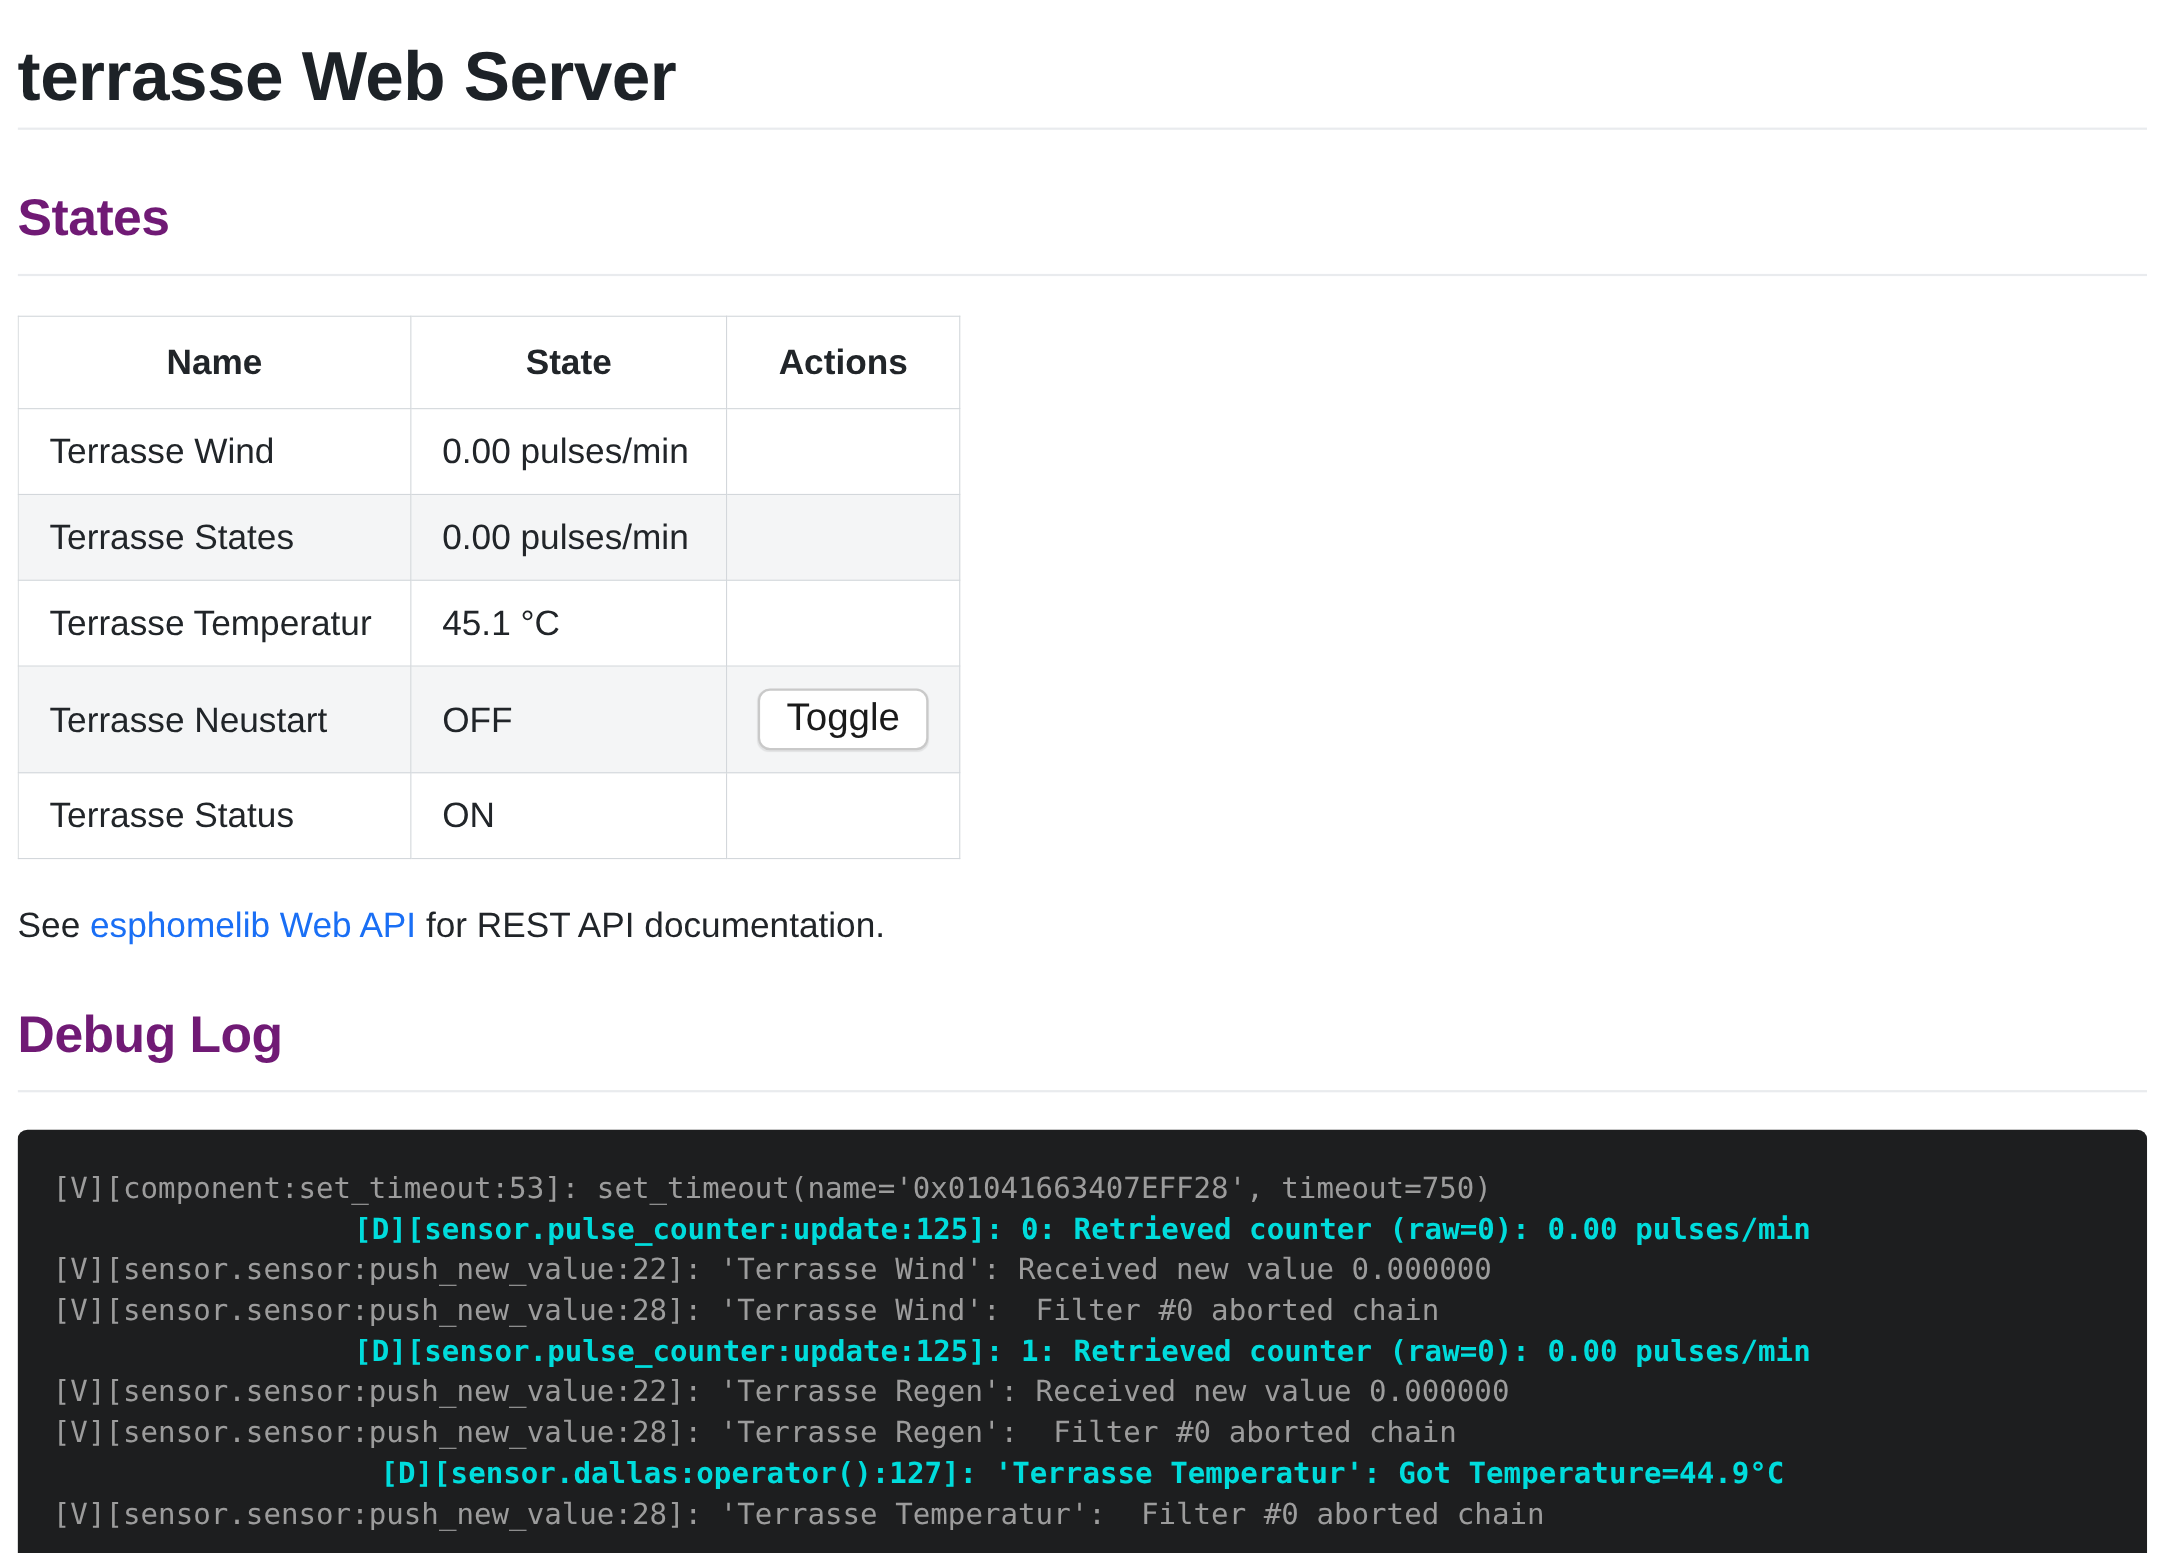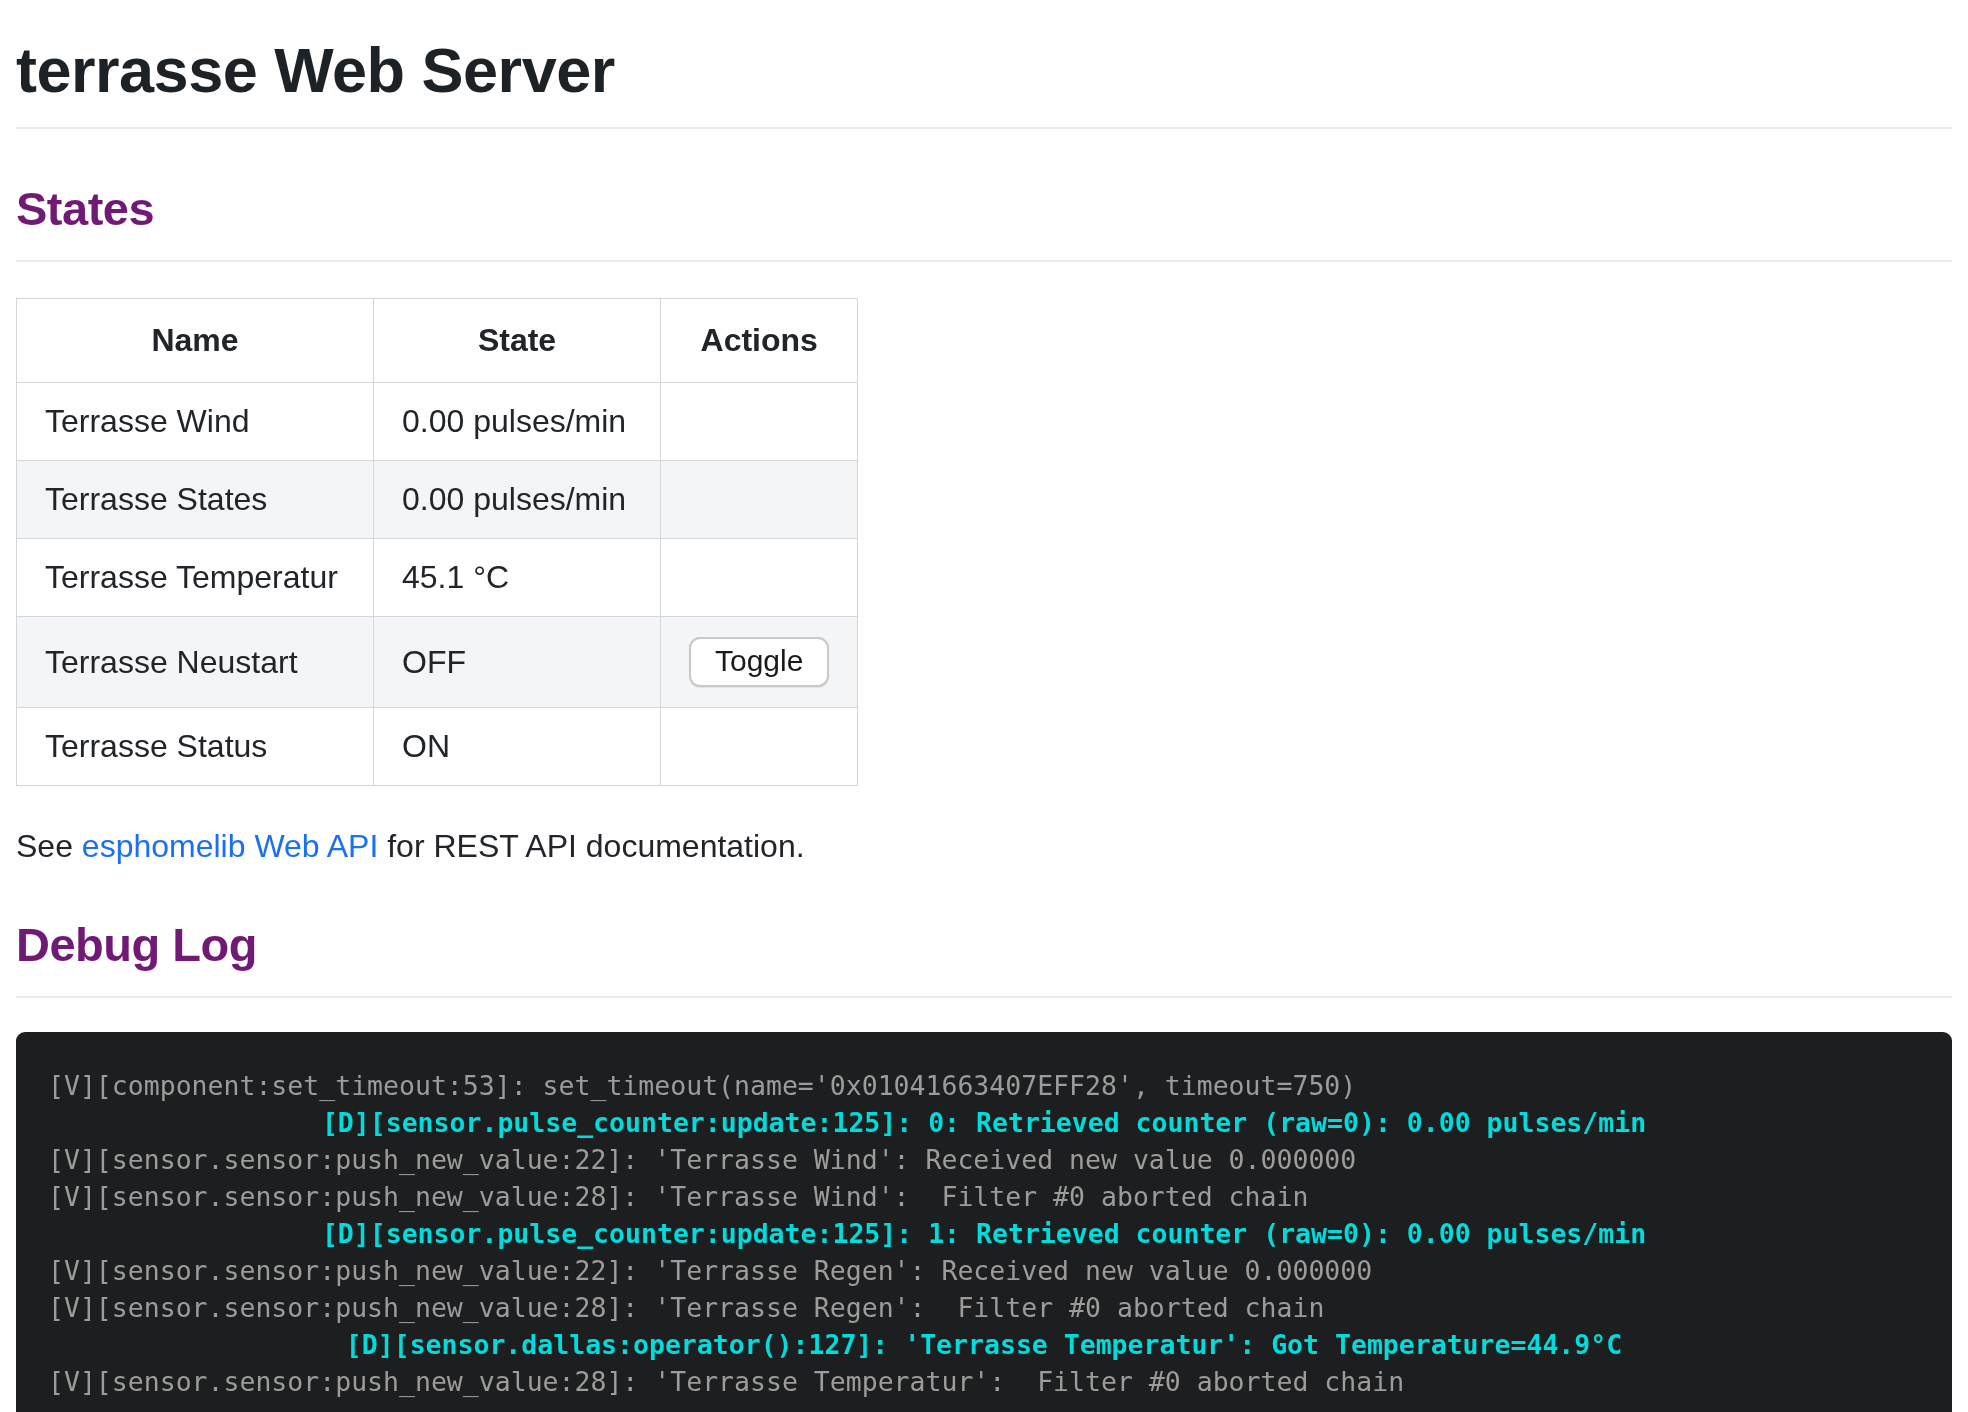--- a/index.html
+++ b/index.html
@@ -14,21 +14,21 @@
     margin: 16px 16px 20px 16px;
     width: 1936px;
     font-family: "Liberation Sans", "DejaVu Sans", sans-serif;
     color: #24292e;
     font-size: 32px;
   }
   h1.page-title {
     font-size: 63px;
     font-weight: 700;
     margin: 18px 0 0 0;
-    padding-bottom: 21px;
+    padding-bottom: 10px;
     border-bottom: 2px solid #e9ebee;
     color: #1d2227;
     letter-spacing: -0.5px;
   }
   h2.section-heading {
     font-size: 47px;
     font-weight: 700;
     margin: 52px 0 0 0;
     padding-bottom: 24px;
     border-bottom: 2px solid #e9ebee;
@@ -55,21 +55,21 @@
     text-align: left;
     margin-left: 21px;
   }
   .col-name    { width: 357px; }
   .col-state   { width: 287px; }
   .col-actions { width: 174px; }
   .states-table tbody tr:nth-child(even) { background: #f4f5f6; }
   .actions-cell { text-align: center; }
   .toggle-btn {
     font-family: "Liberation Sans", "DejaVu Sans", sans-serif;
-    font-size: 30px;
+    font-size: 35px;
     color: #1a1a1a;
     background: #ffffff;
     border: 2px solid #c9c9c9;
     border-radius: 11px;
     padding: 5px 24px 7px 24px;
     box-shadow: 0 1px 1px rgba(0,0,0,0.08);
     cursor: pointer;
   }
   p.api-note {
     margin: 42px 0 0 0;

